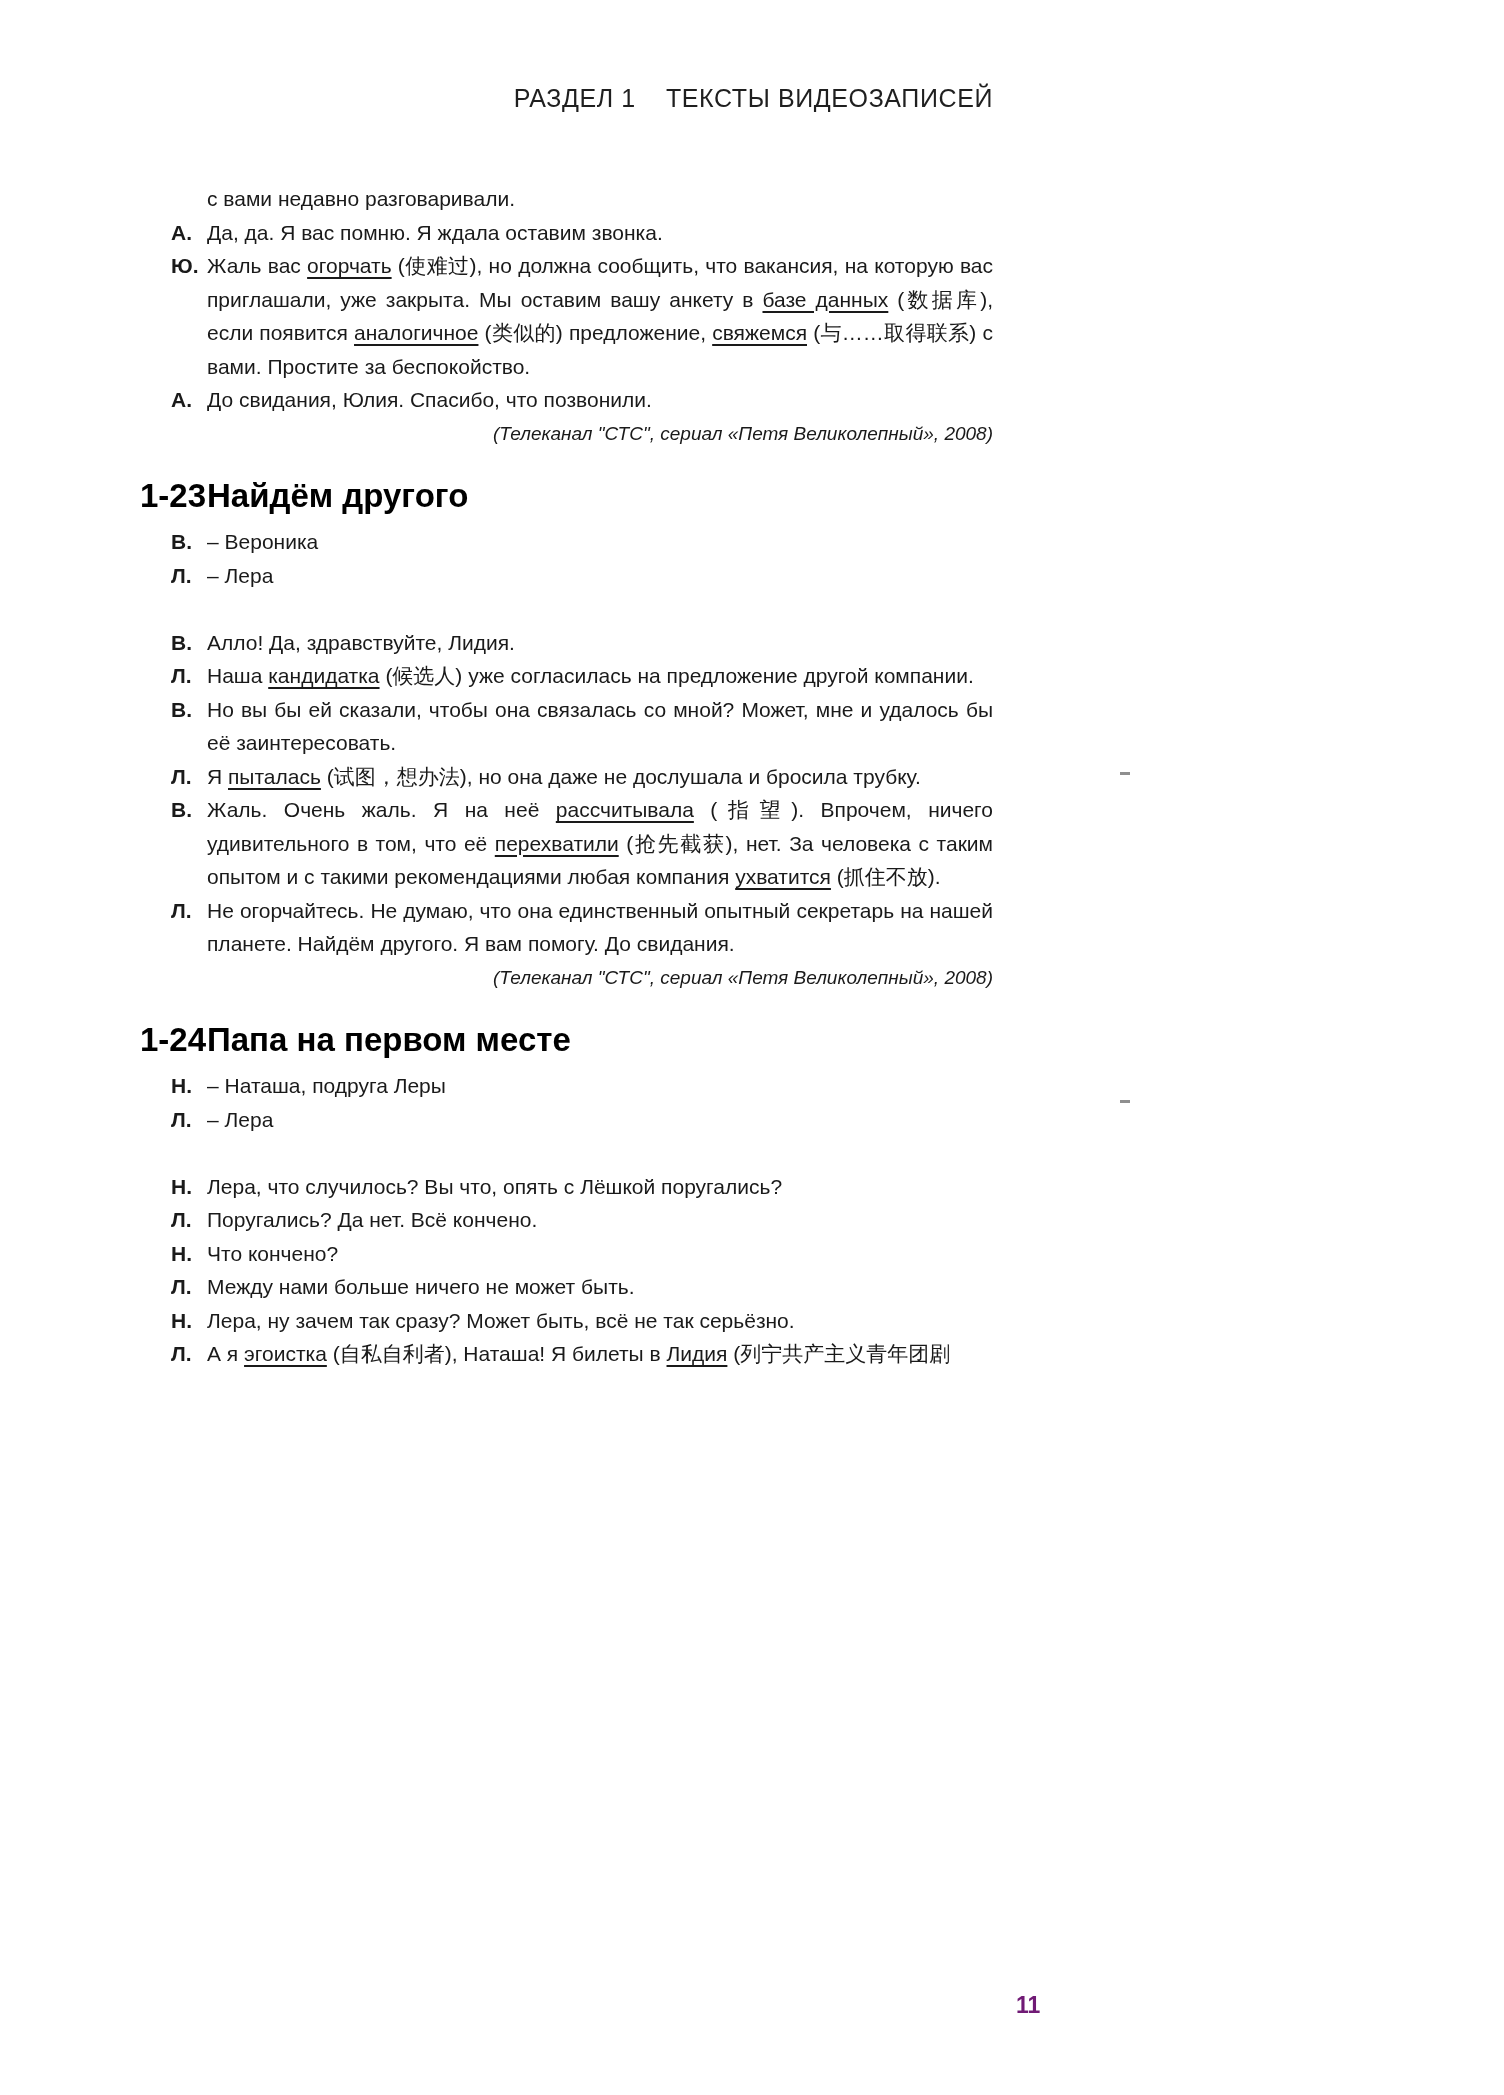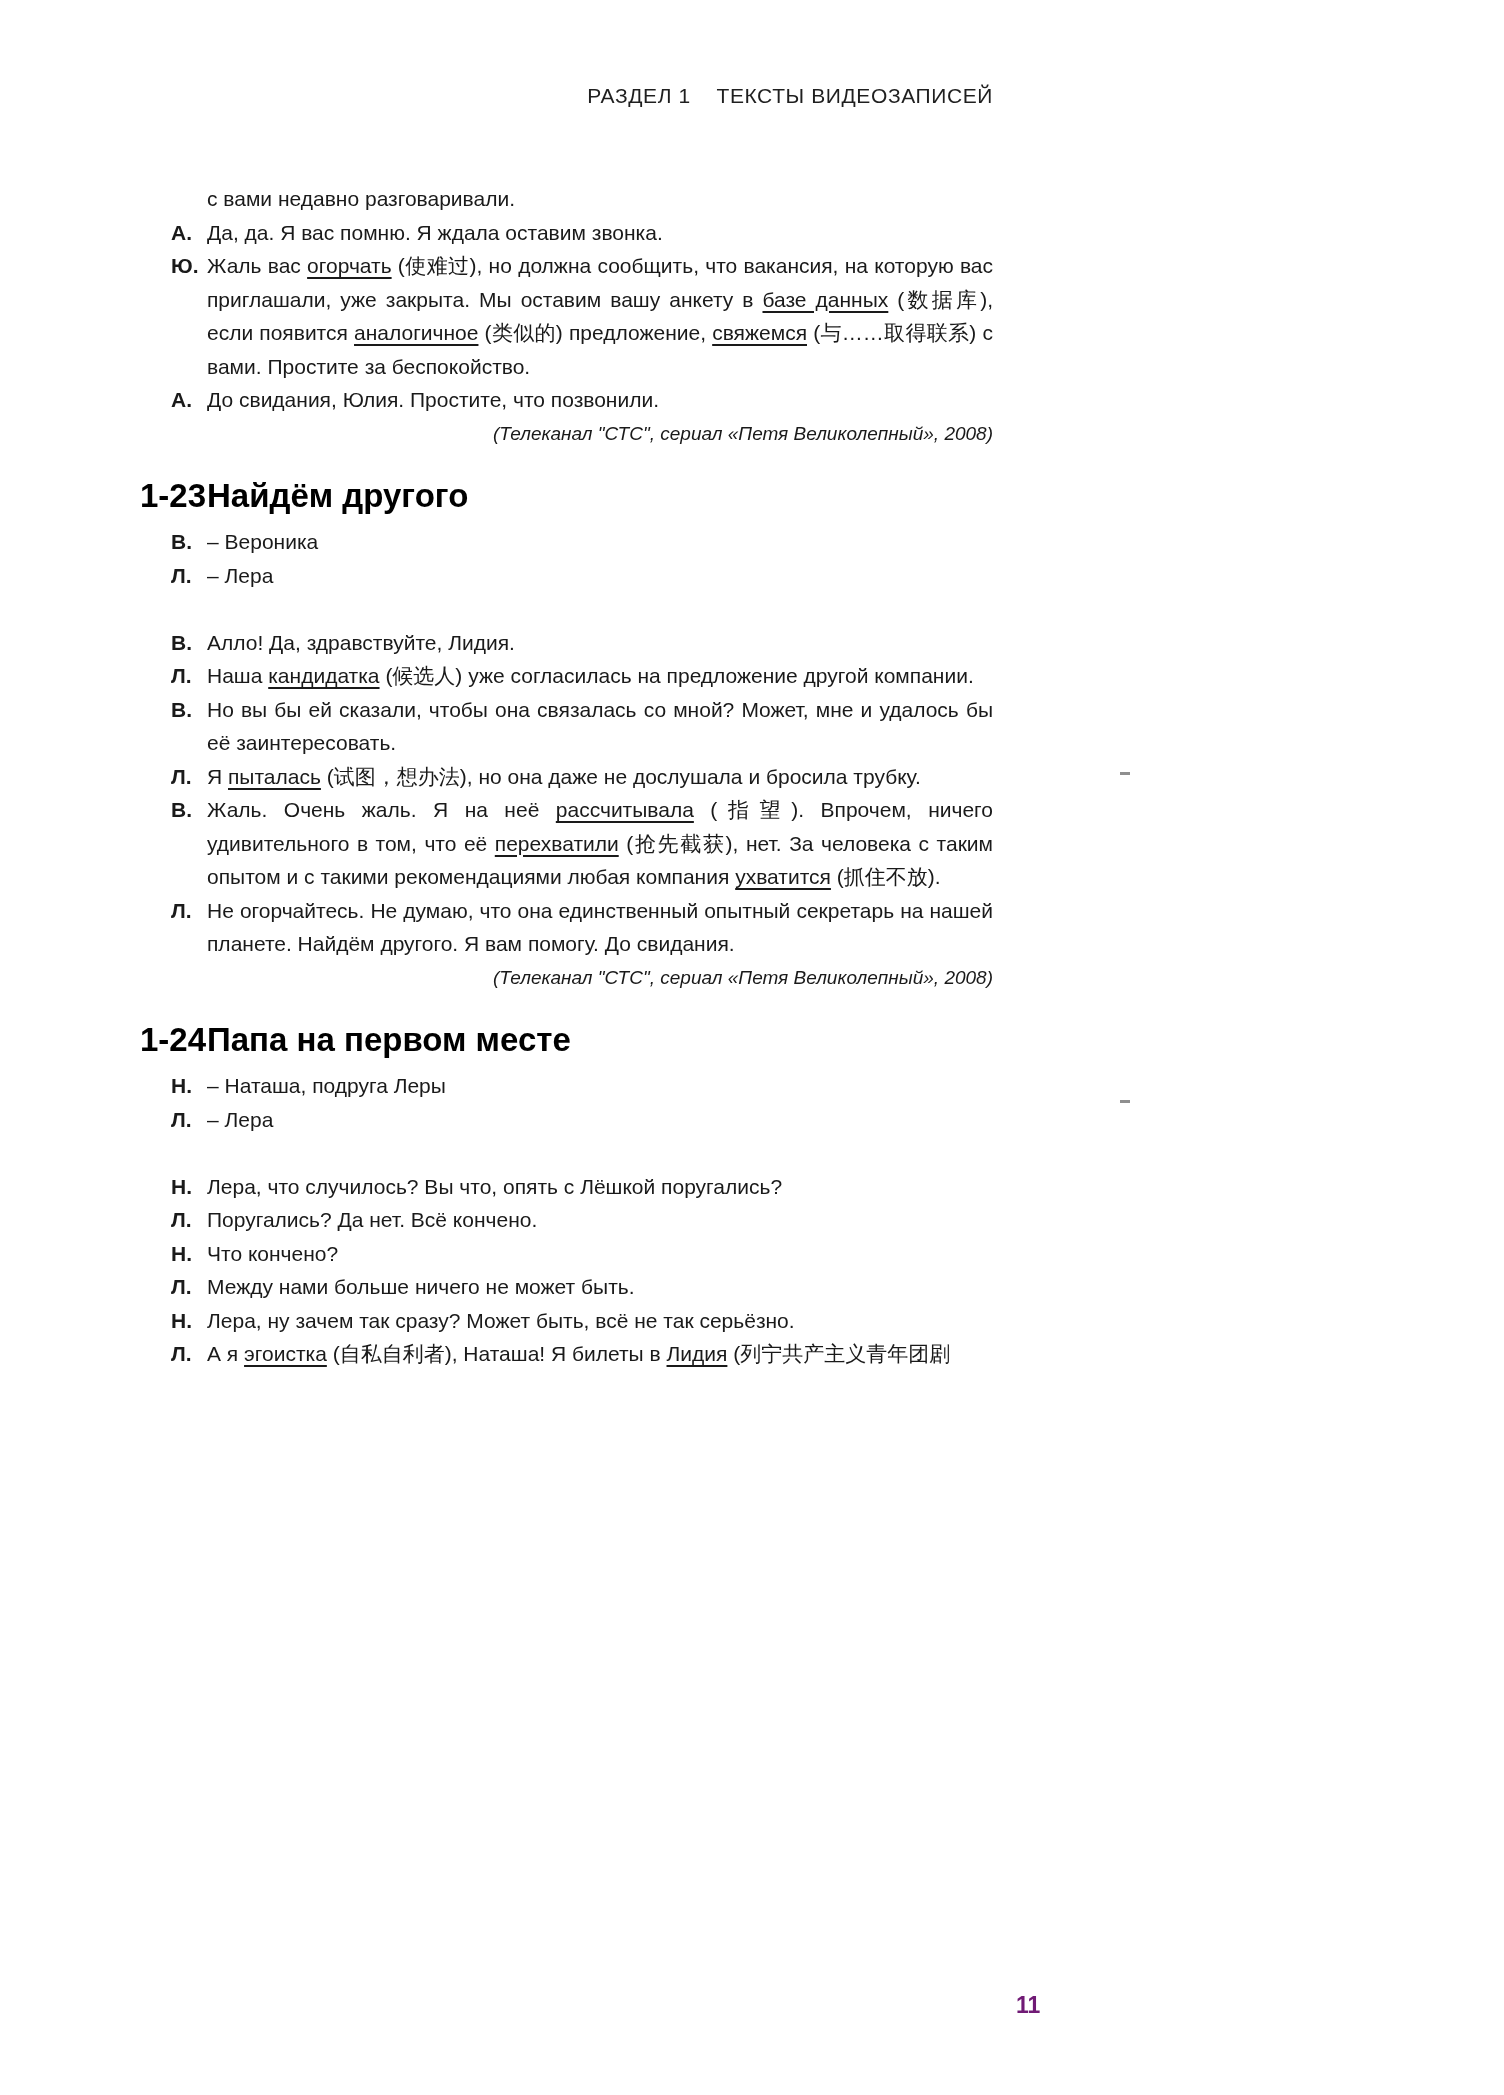--- a/index.html
+++ b/index.html
@@ -9,21 +9,21 @@
     overflow: hidden;
     font-family: "Liberation Sans", "DejaVu Sans", sans-serif;
     color: #1a1a1a;
   }
   .page { position: relative; width: 1504px; height: 2095px; background:#fff; }
 
   .running-header {
     position: absolute;
     top: 84px; left: 140px; width: 853px;
     text-align: right;
-    font-size: 21px;
+    font-size: 25px;
     letter-spacing: 0.6px;
     color: #1f1f1f;
     white-space: pre;
   }
 
   .content {
     position: absolute;
     left: 140px; top: 182px; width: 853px;
   }
 
@@ -99,21 +99,21 @@
       <div class="line">
         <span class="spk">А.</span>
         <span class="txt"><span>Да, да. Я вас помню. Я ждала оставим звонка.</span></span>
       </div>
       <div class="line">
         <span class="spk">Ю.</span>
         <span class="txt"><span>Жаль вас </span><span class="u">огорчать</span><span> (使难过), но должна сообщить, что вакансия, на которую вас приглашали, уже закрыта. Мы оставим вашу анкету в </span><span class="u">базе данных</span><span> (数据库), если появится </span><span class="u">аналогичное</span><span> (类似的) предложение, </span><span class="u">свяжемся</span><span> (与……取得联系) с вами. Простите за беспокойство.</span></span>
       </div>
       <div class="line">
         <span class="spk">А.</span>
-        <span class="txt"><span>До свидания, Юлия. Простите, что позвонили.</span></span>
+        <span class="txt"><span>До свидания, Юлия. Спасибо, что позвонили.</span></span>
       </div>
       <div class="credit">(Телеканал "СТС", сериал «Петя Великолепный», 2008)</div>
     </section>
 
     <div class="sec-heading">
       <span class="sec-num">1-23</span>
       <span class="sec-title">Найдём другого</span>
     </div>
     <section>
       <div class="line">

